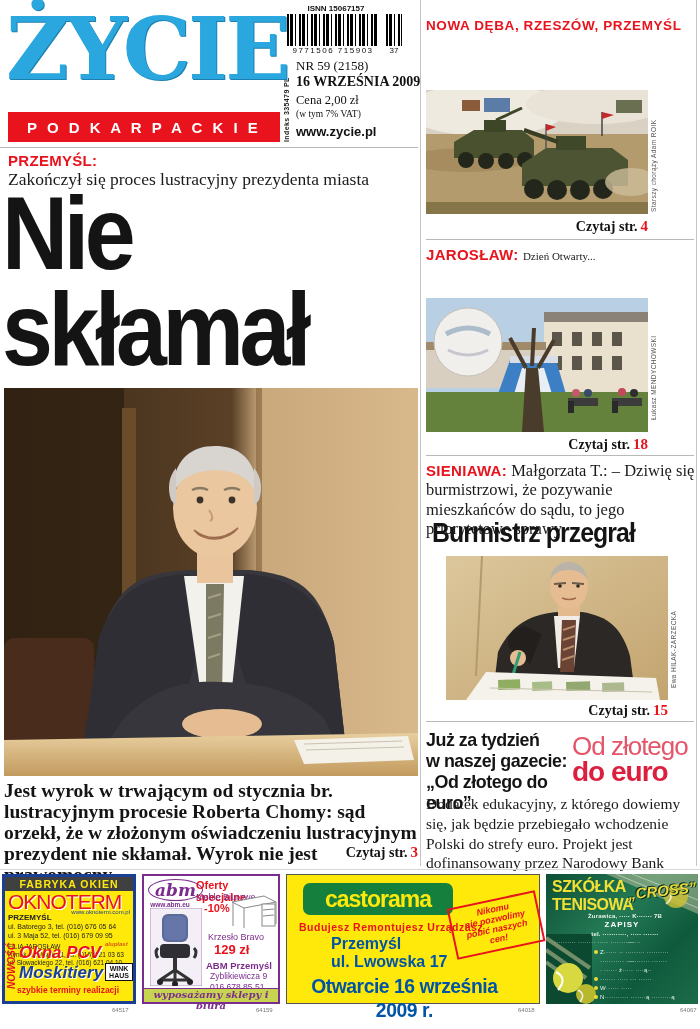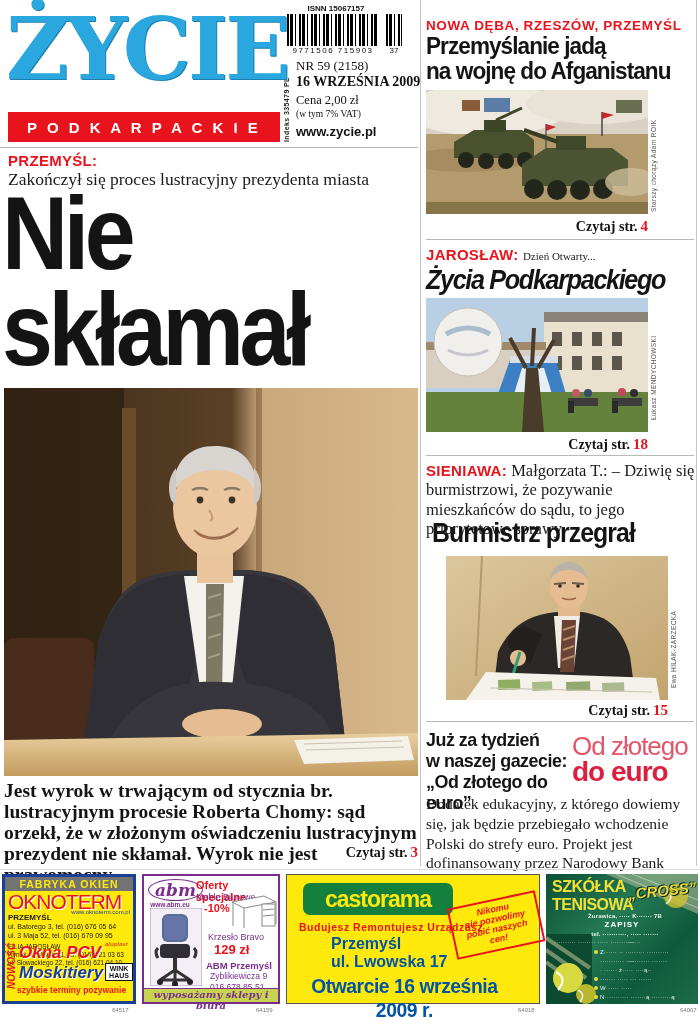--- a/index.html
+++ b/index.html
@@ -13,21 +13,21 @@
   .read{font-family:"Liberation Serif",serif;font-weight:700;font-size:14px;color:#111;text-align:right;}
   .read .pg{color:#e8131d;font-size:15px;padding-left:3px;}
   .vcredit{writing-mode:vertical-rl;transform:rotate(180deg);font-size:6.5px;color:#555;
            letter-spacing:.4px;line-height:1;white-space:nowrap;}
   .hrule{height:1px;background:#b9b9b9;}
   .vrule{width:1px;background:#c4c4c4;}
   .barcode{background:repeating-linear-gradient(90deg,#000 0 2px,#fff 2px 3px,#000 3px 6px,#fff 6px 8px,#000 8px 9px,#fff 9px 12px);}
   .adno{font-size:6px;color:#777;}
   
   .okno{background:#ffe90a;border:3px solid #1b3f94;box-sizing:border-box;}
-  .okno .hdr{background:#737373;color:#ffe90a;font-weight:700;text-align:center;font-size:10.5px;letter-spacing:1px;padding:1px 0;}
+  .okno .hdr{background:#404040;color:#ffe90a;font-weight:700;text-align:center;font-size:10.5px;letter-spacing:1px;padding:1px 0;}
   .okno .brand{color:#e8131d;font-weight:400;font-size:21px;letter-spacing:-1px;text-shadow:1px 1px 0 #fff;line-height:1;}
   .okno .sm{font-size:7px;line-height:1.25;color:#222;}
   
   .abm{background:#fff;border:2px solid #7b2d8e;box-sizing:border-box;}
   .abm .purple{color:#7b2d8e;}
   .abm .strip{background:#c6d44f;border-top:1px solid #7b2d8e;color:#7b2d8e;
               font-family:"DejaVu Serif",serif;font-style:italic;font-weight:700;font-size:10px;text-align:center;}
   
   .casto{background:#ffe90a;border:1px solid #555;box-sizing:border-box;}
   .casto .logo{background:#15803d;color:#ffe90a;font-weight:900;border-radius:7px;
@@ -128,24 +128,20 @@
     <line x1="300" y1="356" x2="398" y2="353" stroke="#c9c2b2" stroke-width="1"></line>
     <line x1="302" y1="362" x2="400" y2="359" stroke="#c9c2b2" stroke-width="1"></line>
   </svg>
 
   <div class="abs serif" style="left:4px;top:780px;width:414px;font-size:19.5px;font-weight:700;line-height:1.08;color:#141414;">Jest wyrok w trwającym od stycznia br. lustracyjnym procesie Roberta Chomy: sąd orzekł, że w złożonym oświadczeniu lustracyjnym prezydent nie skłamał. Wyrok nie jest prawomocny.</div>
   <div class="abs read" style="left:280px;top:844px;width:138px;">
     <span>Czytaj str.</span><span class="pg">3</span>
   </div>
 
   <div class="abs kicker" style="left:426px;top:18px;font-size:13.5px;letter-spacing:.6px;">NOWA DĘBA, RZESZÓW, PRZEMYŚL</div>
-  <div class="abs" style="left:426px;top:34px;width:270px;line-height:1.04;">
-    <span class="cond hl" style="font-size:24px;transform:scaleX(.94);">Przemyślanie jadą</span><br>
-    <span class="cond hl" style="font-size:24px;transform:scaleX(.94);">na wojnę do Afganistanu</span>
-  </div>
   <svg class="abs" style="left:426px;top:90px;" width="222" height="124" viewBox="0 0 222 124">
     <rect width="222" height="124" fill="#d9d2c4"></rect>
     <ellipse cx="60" cy="20" rx="80" ry="26" fill="#efeae0"></ellipse>
     <ellipse cx="170" cy="14" rx="70" ry="20" fill="#e9e3d7"></ellipse>
     <rect x="0" y="44" width="222" height="80" fill="#b49b6e"></rect>
     <ellipse cx="40" cy="70" rx="60" ry="12" fill="#a68c5e"></ellipse>
     <rect x="0" y="112" width="222" height="12" fill="#857548"></rect>
     <rect x="58" y="8" width="26" height="14" fill="#5a7ca6"></rect>
     <rect x="36" y="10" width="18" height="11" fill="#8a5c3c"></rect>
     <rect x="190" y="10" width="26" height="13" fill="#6a6f52"></rect>
@@ -173,23 +169,20 @@
   </svg>
   <div class="abs vcredit" style="left:651px;top:92px;height:120px;">Starszy chorąży Adam ROIK</div>
   <div class="abs read" style="left:510px;top:218px;width:138px;">
     <span>Czytaj str.</span><span class="pg">4</span>
   </div>
   <div class="abs hrule" style="left:426px;top:239px;width:268px;"></div>
 
   <div class="abs" style="left:426px;top:246px;width:270px;">
     <span class="kicker" style="font-size:15px;">JAROSŁAW:</span>
     <span class="serif" style="font-size:11px;color:#1a1a1a;">Dzień Otwarty...</span>
-  </div>
-  <div class="abs" style="left:426px;top:264px;">
-    <span class="cond hl" style="font-size:28px;font-style:italic;transform:scaleX(.9);letter-spacing:-1.5px;">Życia Podkarpackiego</span>
   </div>
   <svg class="abs" style="left:426px;top:298px;" width="222" height="134" viewBox="0 0 222 134">
     <rect width="222" height="134" fill="#b9cfe4"></rect>
     <rect x="118" y="22" width="104" height="74" fill="#e9e0ce"></rect>
     <rect x="118" y="14" width="104" height="10" fill="#8a8276"></rect>
     <rect x="126" y="34" width="10" height="14" fill="#5c554a"></rect>
       <rect x="146" y="34" width="10" height="14" fill="#5c554a"></rect>
     <rect x="166" y="34" width="10" height="14" fill="#5c554a"></rect>
       <rect x="186" y="34" width="10" height="14" fill="#5c554a"></rect>
     <rect x="126" y="58" width="10" height="14" fill="#5c554a"></rect>
@@ -298,21 +291,21 @@
       <div class="sm" style="font-size:6.5px;">ul. Słowackiego 22, tel. (016) 621 04 10</div>
     </div>
     <div class="abs" style="left:1px;top:68px;writing-mode:vertical-rl;transform:rotate(180deg);font-size:10px;font-weight:900;font-style:italic;color:#e8131d;height:44px;">NOWOŚĆ</div>
     <div class="abs" style="left:14px;top:66px;font-size:17px;font-weight:900;font-style:italic;color:#e8131d;text-shadow:1px 1px 0 #fff;">Okna PCV</div>
     <div class="abs" style="left:14px;top:86px;font-size:17px;font-weight:900;font-style:italic;color:#1b3f94;text-shadow:1px 1px 0 #fff;">Moskitiery</div>
     <div class="abs" style="left:100px;top:64px;font-size:6px;font-weight:700;font-style:italic;color:#d85a10;">aluplast</div>
     <div class="abs" style="left:100px;top:86px;width:26px;border:1.5px solid #111;background:#fff;text-align:center;font-size:7px;font-weight:900;line-height:1;padding:1px 0;">
       <span>WINK</span><br>
       <span>HAUS</span>
     </div>
-    <div class="abs" style="left:12px;top:108px;font-size:8.5px;font-weight:700;color:#e8131d;">szybkie terminy pozywanie</div>
+    <div class="abs" style="left:12px;top:108px;font-size:8.5px;font-weight:700;color:#e8131d;">szybkie terminy realizacji</div>
   </div>
   <div class="abs adno" style="left:112px;top:1007px;">64517</div>
 
   <div class="abs abm" style="left:142px;top:874px;width:138px;height:130px;">
     <div class="abs" style="left:4px;top:3px;width:44px;text-align:center;">
       <span class="purple" style="font-family:'DejaVu Serif',serif;font-style:italic;font-weight:700;font-size:17px;border:1.5px solid #7b2d8e;border-radius:50%;padding:0 6px;display:inline-block;">abm</span>
       <div class="purple" style="font-size:6.5px;font-weight:700;">www.abm.eu</div>
     </div>
     <div class="abs" style="left:52px;top:3px;color:#e8131d;font-weight:700;font-size:11px;">Oferty specjalne</div>
     <div class="abs purple" style="left:52px;top:16px;font-size:9px;">Meble Biurowe</div>

